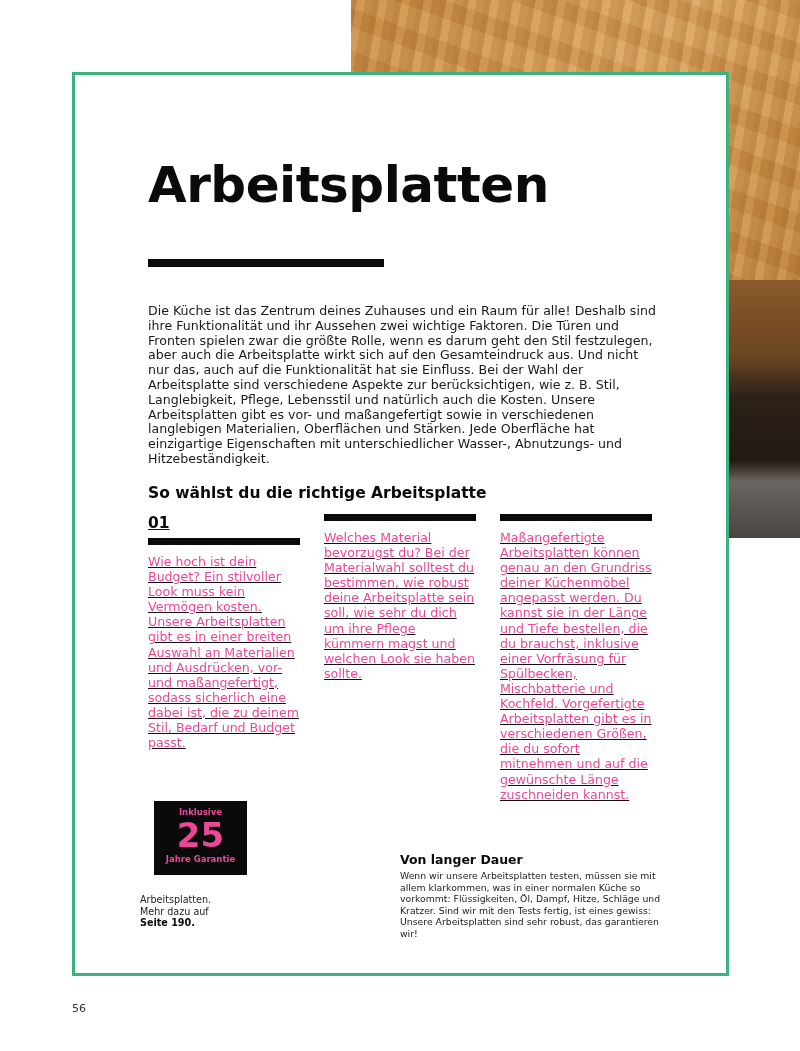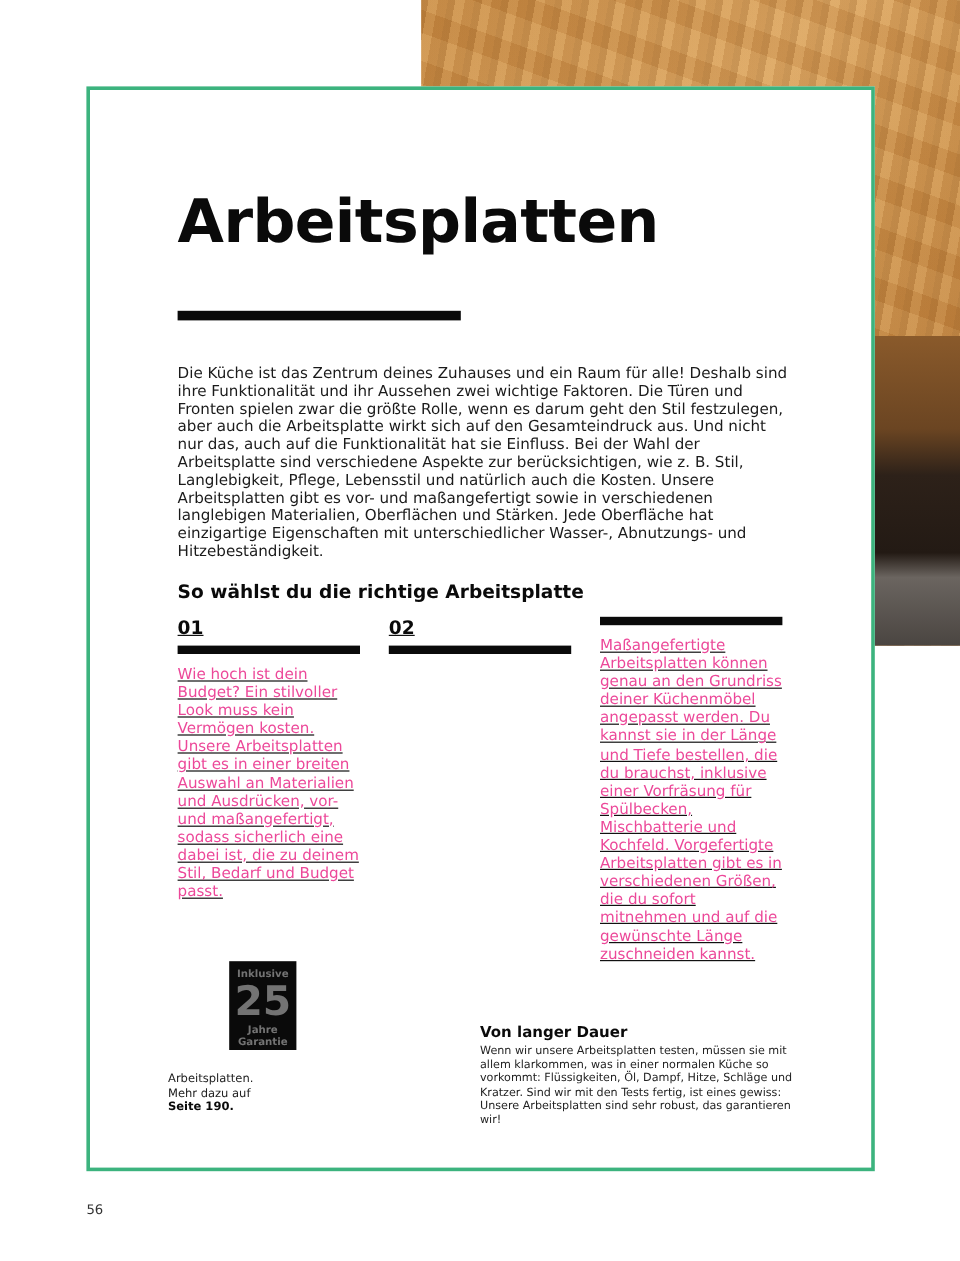--- a/index.html
+++ b/index.html
@@ -18,21 +18,21 @@
   .title { position:absolute; left:148px; top:160px; margin:0; font-size:50px; font-weight:bold;
            letter-spacing:-0.5px; color:#0a0a0a; line-height:1; }
   .title-bar { position:absolute; left:148px; top:259px; width:236px; height:8px; background:#0a0a0a; }
   .intro { position:absolute; left:148px; top:304px; width:515px; font-size:12.6px; line-height:14.8px; color:#1a1a1a; margin:0; }
   .subhead { position:absolute; left:148px; top:484px; font-size:15.5px; font-weight:bold; margin:0; color:#0a0a0a;text-align:right; }
   .col { position:absolute; top:514px; width:152px;text-decoration:underline; }
   .col .num { font-size:15.5px; font-weight:bold; color:#0a0a0a; height:24px; }
   .col .bar { height:7px; background:#0a0a0a; margin-top:0; }
   .col .txt { margin:9px 0 0 0; font-size:12.6px; line-height:15.1px; color:#ec4899; }
   .c1 { left:148px; } .c2 { left:324px; } .c3 { left:500px; }
-  .badge { position:absolute; left:154px; top:801px; width:56px; height:74px; background:#0a0a0a; color:#737373; text-align:center;margin-left:37px; }
+  .badge { position:absolute; left:154px; top:801px; width:93px; height:74px; background:#0a0a0a; color:#ec4899; text-align:center; }
   .badge .top { font-size:8.5px; font-weight:bold; margin-top:6px; }
   .badge .big { font-size:34px; font-weight:bold; line-height:34px; margin-top:1px; }
   .badge .bot { font-size:8.5px; font-weight:bold; margin-top:2px; }
   .badge-note { position:absolute; left:140px; top:894px; width:102px; font-size:9.6px; line-height:11.5px; color:#222; }
   .badge-note b { font-weight:bold; color:#0a0a0a; }
   .dauer-title { position:absolute; left:400px; top:852px; font-size:12.5px; font-weight:bold; margin:0; color:#0a0a0a; }
   .dauer-text { position:absolute; left:400px; top:870px; width:264px; font-size:9.3px; line-height:11.5px; color:#222; margin:0; }
   .page-num { position:absolute; left:72px; top:1002px; font-size:11px; color:#333; }
 </style>
 </head>
@@ -49,22 +49,22 @@
 <p class="intro">Die Küche ist das Zentrum deines Zuhauses und ein Raum für alle! Deshalb sind ihre Funktionalität und ihr Aussehen zwei wichtige Faktoren. Die Türen und Fronten spielen zwar die größte Rolle, wenn es darum geht den Stil festzulegen, aber auch die Arbeitsplatte wirkt sich auf den Gesamteindruck aus. Und nicht nur das, auch auf die Funktionalität hat sie Einfluss. Bei der Wahl der Arbeitsplatte sind verschiedene Aspekte zur berücksichtigen, wie z. B. Stil, Langlebigkeit, Pflege, Lebensstil und natürlich auch die Kosten. Unsere Arbeitsplatten gibt es vor- und maßangefertigt sowie in verschiedenen langlebigen Materialien, Oberflächen und Stärken. Jede Oberfläche hat einzigartige Eigenschaften mit unterschiedlicher Wasser-, Abnutzungs- und Hitzebeständigkeit.</p>
 
 <h2 class="subhead">So wählst du die richtige Arbeitsplatte</h2>
 
 <div class="col c1">
   <div class="num">01</div>
   <div class="bar"></div>
   <p class="txt">Wie hoch ist dein Budget? Ein stilvoller Look muss kein Vermögen kosten. Unsere Arbeitsplatten gibt es in einer breiten Auswahl an Materialien und Ausdrücken, vor- und maßangefertigt, sodass sicherlich eine dabei ist, die zu deinem Stil, Bedarf und Budget passt.</p>
 </div>
 <div class="col c2">
-  <div class="num">02</div>
   <div class="bar"></div>
+  <p class="txt">Welches Material bevorzugst du? Bei der Materialwahl solltest du bestimmen, wie robust deine Arbeitsplatte sein soll, wie sehr du dich um ihre Pflege kümmern magst und welchen Look sie haben sollte.</p>
 </div>
 <div class="col c3">
   <div class="bar"></div>
   <p class="txt">Maßangefertigte Arbeitsplatten können genau an den Grundriss deiner Küchenmöbel angepasst werden. Du kannst sie in der Länge und Tiefe bestellen, die du brauchst, inklusive einer Vorfräsung für Spülbecken, Mischbatterie und Kochfeld. Vorgefertigte Arbeitsplatten gibt es in verschiedenen Größen, die du sofort mitnehmen und auf die gewünschte Länge zuschneiden kannst.</p>
 </div>
 
 <div class="badge">
   <div class="top">Inklusive</div>
   <div class="big">25</div>
   <div class="bot">Jahre Garantie</div>

